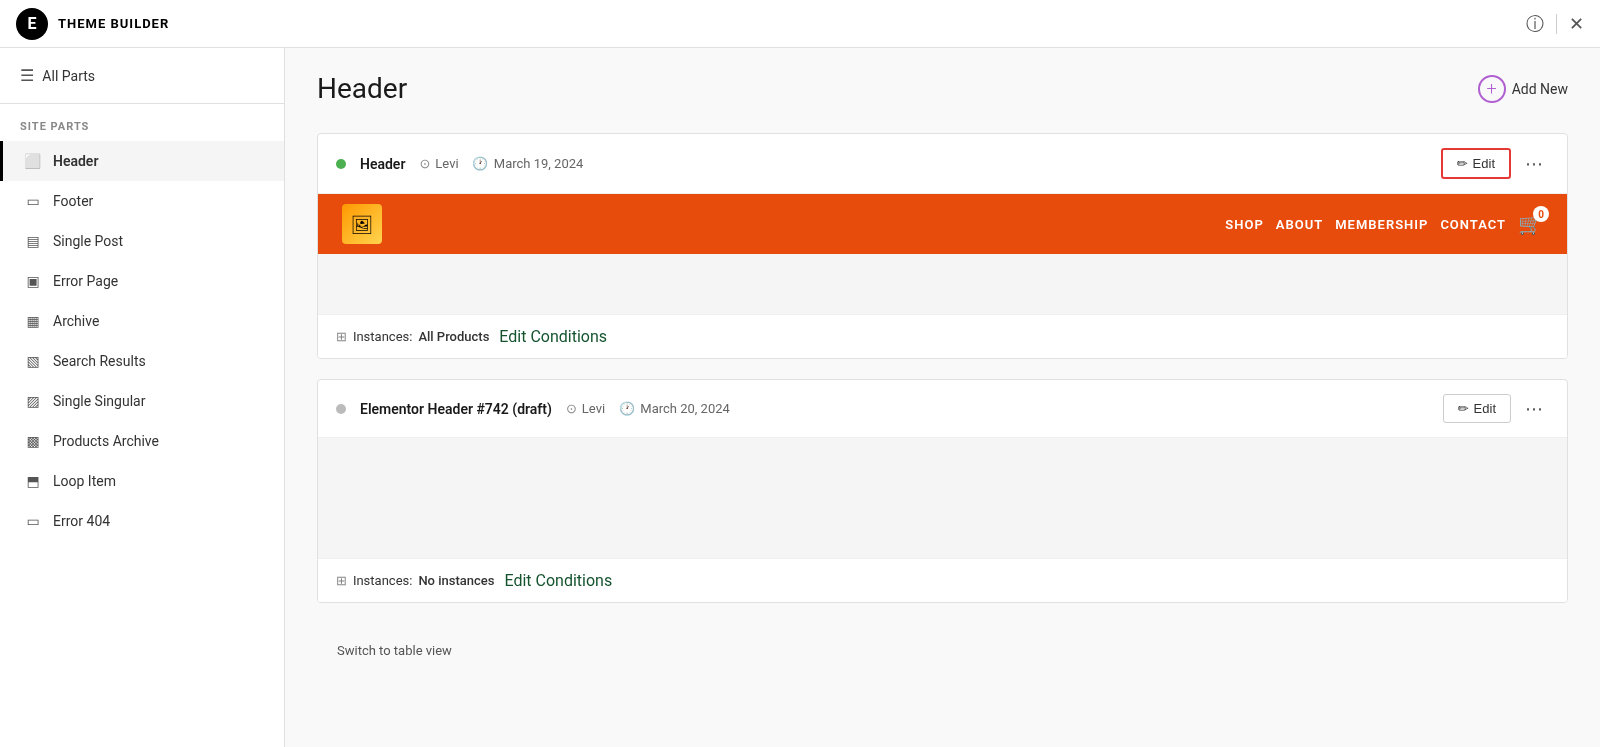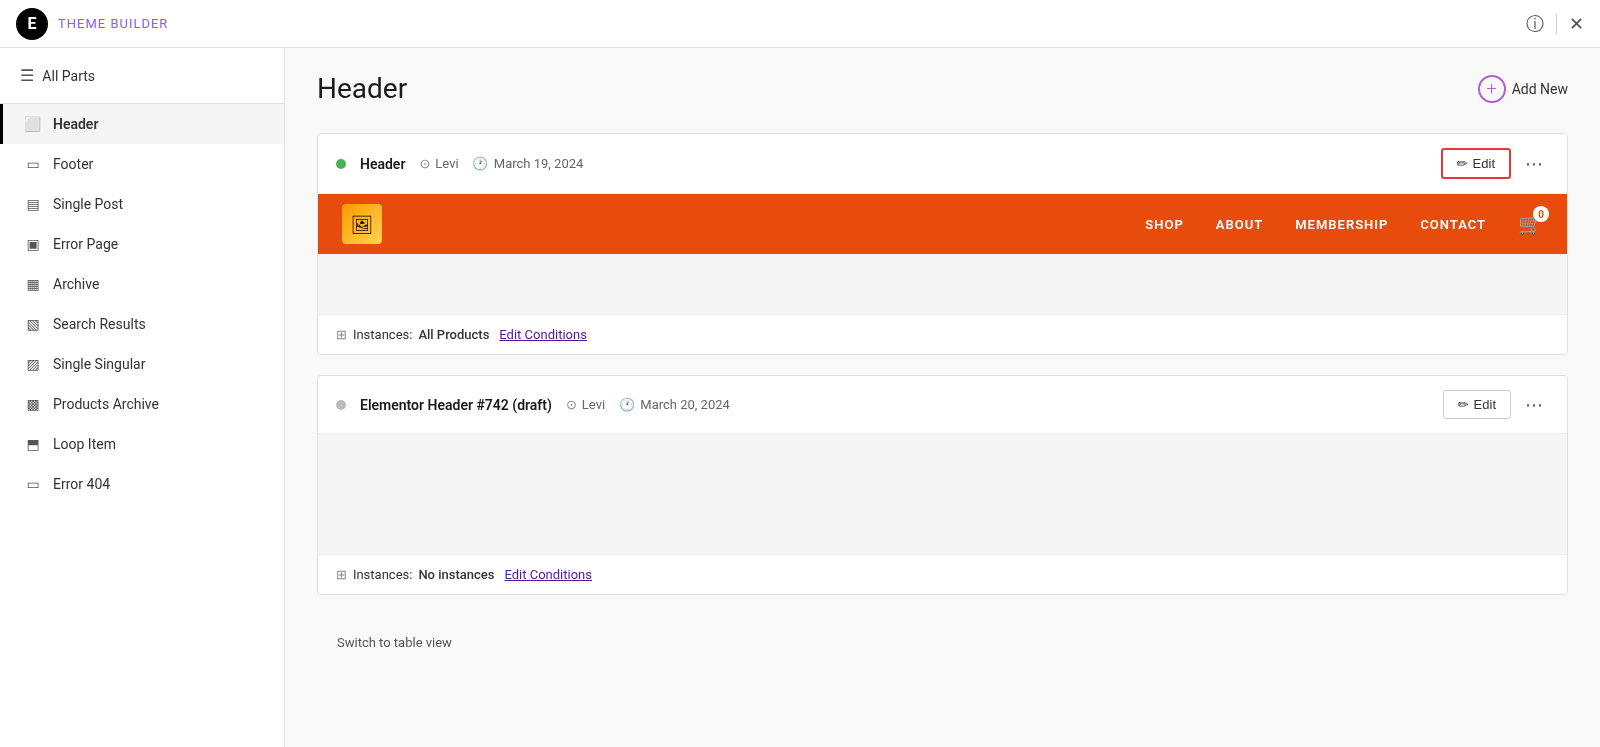--- a/index.html
+++ b/index.html
@@ -4,21 +4,21 @@
   <style>
     * { box-sizing: border-box; margin: 0; padding: 0; }
     body { font-family: -apple-system, BlinkMacSystemFont, 'Segoe UI', Roboto, sans-serif; background: #fff; display: flex; flex-direction: column; height: 747px; overflow: hidden; }
 
     .app-container { display: flex; flex-direction: column; height: 100%; }
 
     
     .topbar { display: flex; align-items: center; justify-content: space-between; height: 48px; background: #fff; border-bottom: 1px solid #e0e0e0; padding: 0 16px; flex-shrink: 0; }
     .topbar-left { display: flex; align-items: center; gap: 10px; }
     .topbar-logo { width: 32px; height: 32px; background: #000; border-radius: 50%; display: flex; align-items: center; justify-content: center; color: #fff; font-size: 16px; font-weight: bold; flex-shrink: 0; }
-    .topbar-title { font-size: 13px; font-weight: 400; letter-spacing: 1px; text-transform: uppercase; color: #8b5cf6; text-align: center; }
+    .topbar-title { font-size: 13px; font-weight: 700; letter-spacing: 1px; text-transform: uppercase; color: #000000; text-align: center; }
     .topbar-right { display: flex; align-items: center; gap: 12px; color: #555; }
     .topbar-icon { cursor: pointer; font-size: 18px; color: #555; }
     .topbar-divider { width: 1px; height: 20px; background: #ccc; }
 
     
     .main-layout { display: flex; flex: 1; overflow: hidden; }
 
     
     .sidebar { width: 285px; border-right: 1px solid #e0e0e0; background: #fff; display: flex; flex-direction: column; overflow-y: auto; flex-shrink: 0; }
     .sidebar-all-parts { display: flex; align-items: center; gap: 8px; padding: 18px 20px; color: #333; font-size: 14px; cursor: pointer; border-bottom: 1px solid #e0e0e0; }
@@ -50,33 +50,33 @@
     .meta-icon { font-size: 13px; color: #888; }
     .template-card-actions { display: flex; align-items: center; gap: 8px; }
     .edit-btn { display: flex; align-items: center; gap: 5px; font-size: 13px; color: #333; padding: 6px 14px; border: 2px solid #e53935; border-radius: 3px; cursor: pointer; background: #fff; font-weight: 500; }
     .edit-btn-normal { display: flex; align-items: center; gap: 5px; font-size: 13px; color: #333; padding: 6px 14px; border: 1px solid #ccc; border-radius: 3px; cursor: pointer; background: #fff; }
     .more-btn { font-size: 18px; color: #555; cursor: pointer; padding: 4px 6px; }
 
     
     .template-preview { background: #f5f5f5; min-height: 100px; }
     .header-preview { background: #e84c0d; padding: 10px 24px; display: flex; align-items: center; justify-content: space-between; }
     .header-preview-logo { width: 40px; height: 40px; background: linear-gradient(135deg, #ff9800, #ffd54f); border-radius: 4px; display: flex; align-items: center; justify-content: center; font-size: 18px; }
-    .header-preview-nav { display: flex; align-items: center; gap: 32px; }
+    .header-preview-nav { display: flex; align-items: center; gap: 12px; }
     .header-preview-nav-item { font-size: 13px; font-weight: 600; color: #fff; letter-spacing: 1px; text-transform: uppercase; }
     .header-preview-cart { position: relative; }
     .cart-icon { font-size: 20px; color: #fff; }
     .cart-badge { position: absolute; top: -6px; right: -6px; background: #fff; color: #e84c0d; border-radius: 50%; width: 16px; height: 16px; font-size: 10px; font-weight: bold; display: flex; align-items: center; justify-content: center; }
     .empty-preview { min-height: 120px; background: #f5f5f5; }
 
     
     .instances-bar { padding: 12px 18px; border-top: 1px solid #f0f0f0; display: flex; align-items: center; gap: 6px; background: #fff; }
     .instances-icon { color: #888; font-size: 13px; }
     .instances-label { font-size: 13px; color: #333; }
     .instances-value { font-size: 13px; color: #333; font-weight: 500; }
-    .edit-conditions-link { font-size: 13px; color: #4c1d95; text-decoration: underline; cursor: pointer; margin-left: 4px; }
+    .edit-conditions-link { font-size: 16px; color: #14532d; cursor: pointer; margin-left: 4px; }
 
     
     .switch-table-view { padding: 20px; font-size: 13px; color: #555; cursor: pointer; }
   </style>
 </head>
 <body>
 
 <div class="app-container">
 
   <div class="topbar">
@@ -91,20 +91,21 @@
     </div>
   </div>
 
   <div class="main-layout">
 
     <div class="sidebar">
       <div class="sidebar-all-parts">
         <span class="sidebar-all-parts-icon">☰</span>
         <span>All Parts</span>
       </div>
+      <div class="sidebar-section-label">SITE PARTS</div>
 
       <div class="sidebar-item active">
         <span class="sidebar-item-icon">⬜</span>
         <span>Header</span>
       </div>
       <div class="sidebar-item">
         <span class="sidebar-item-icon">▭</span>
         <span>Footer</span>
       </div>
       <div class="sidebar-item">

